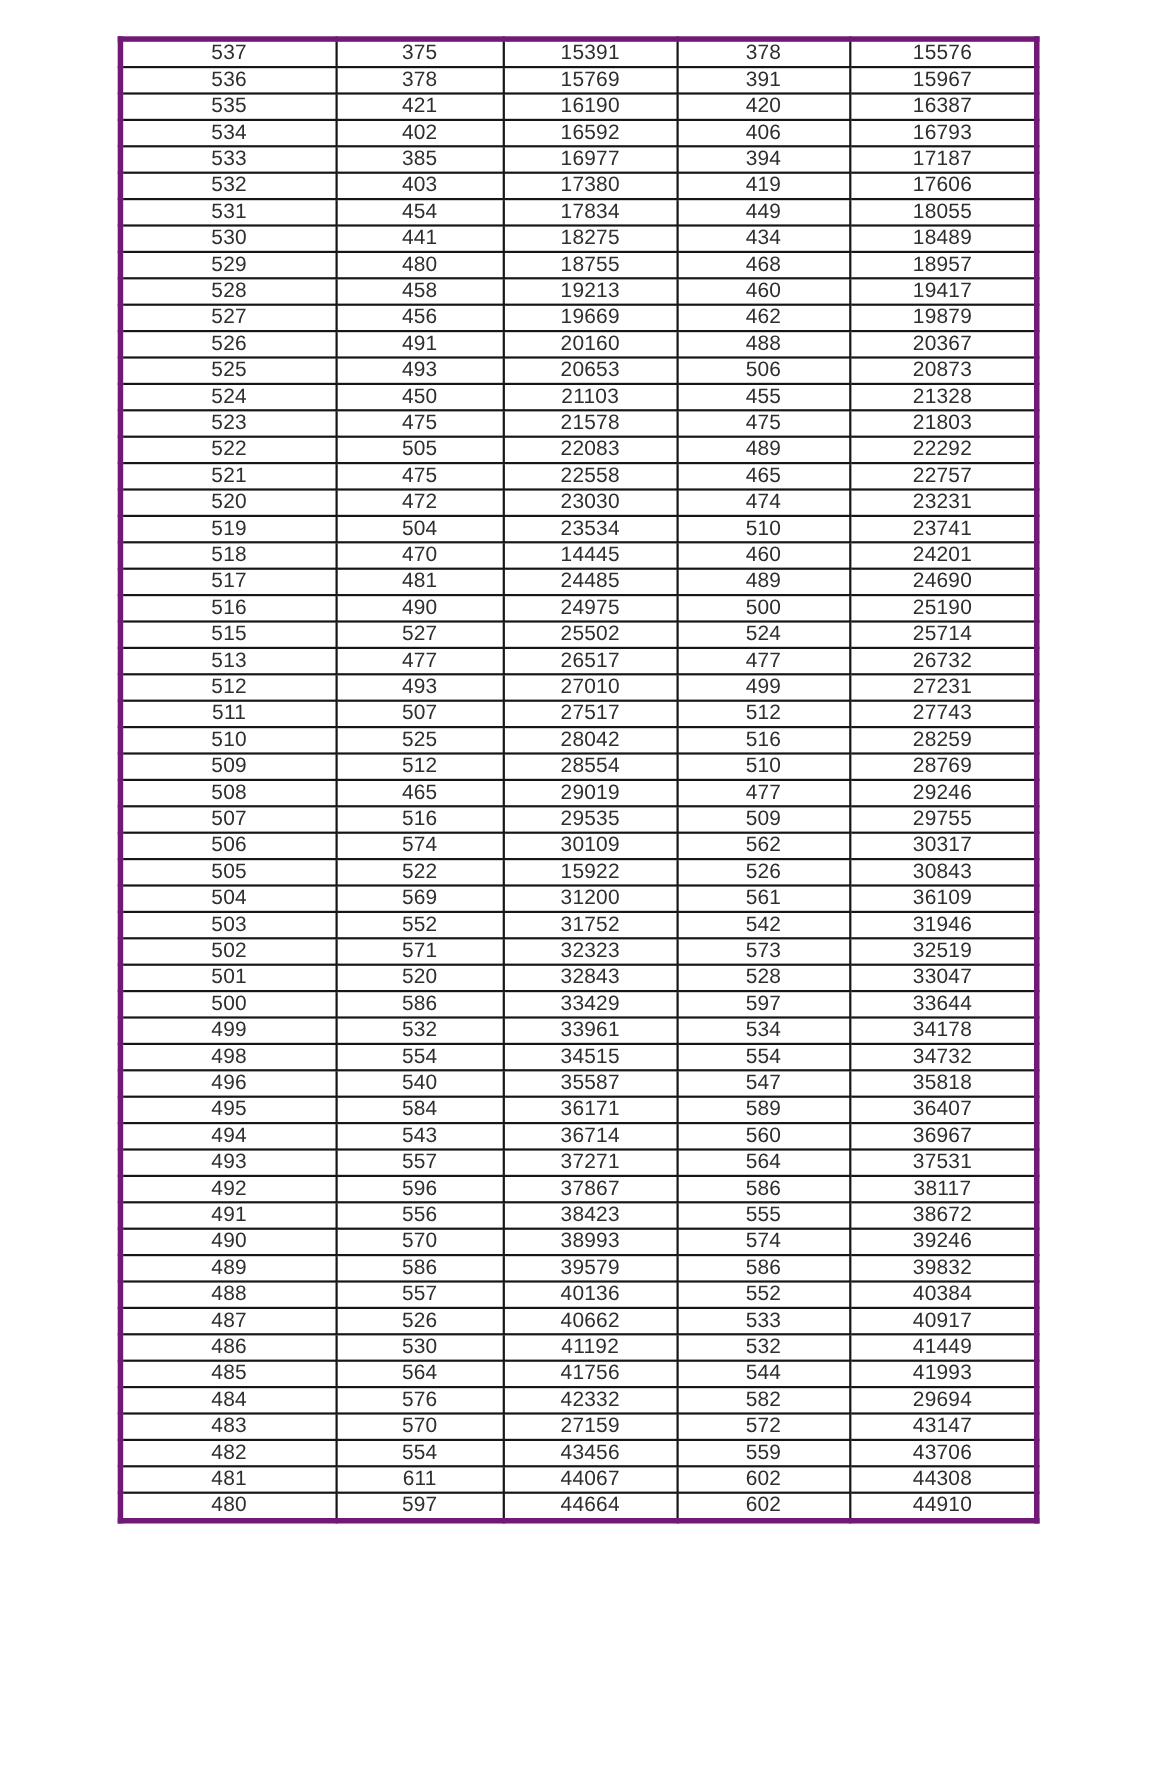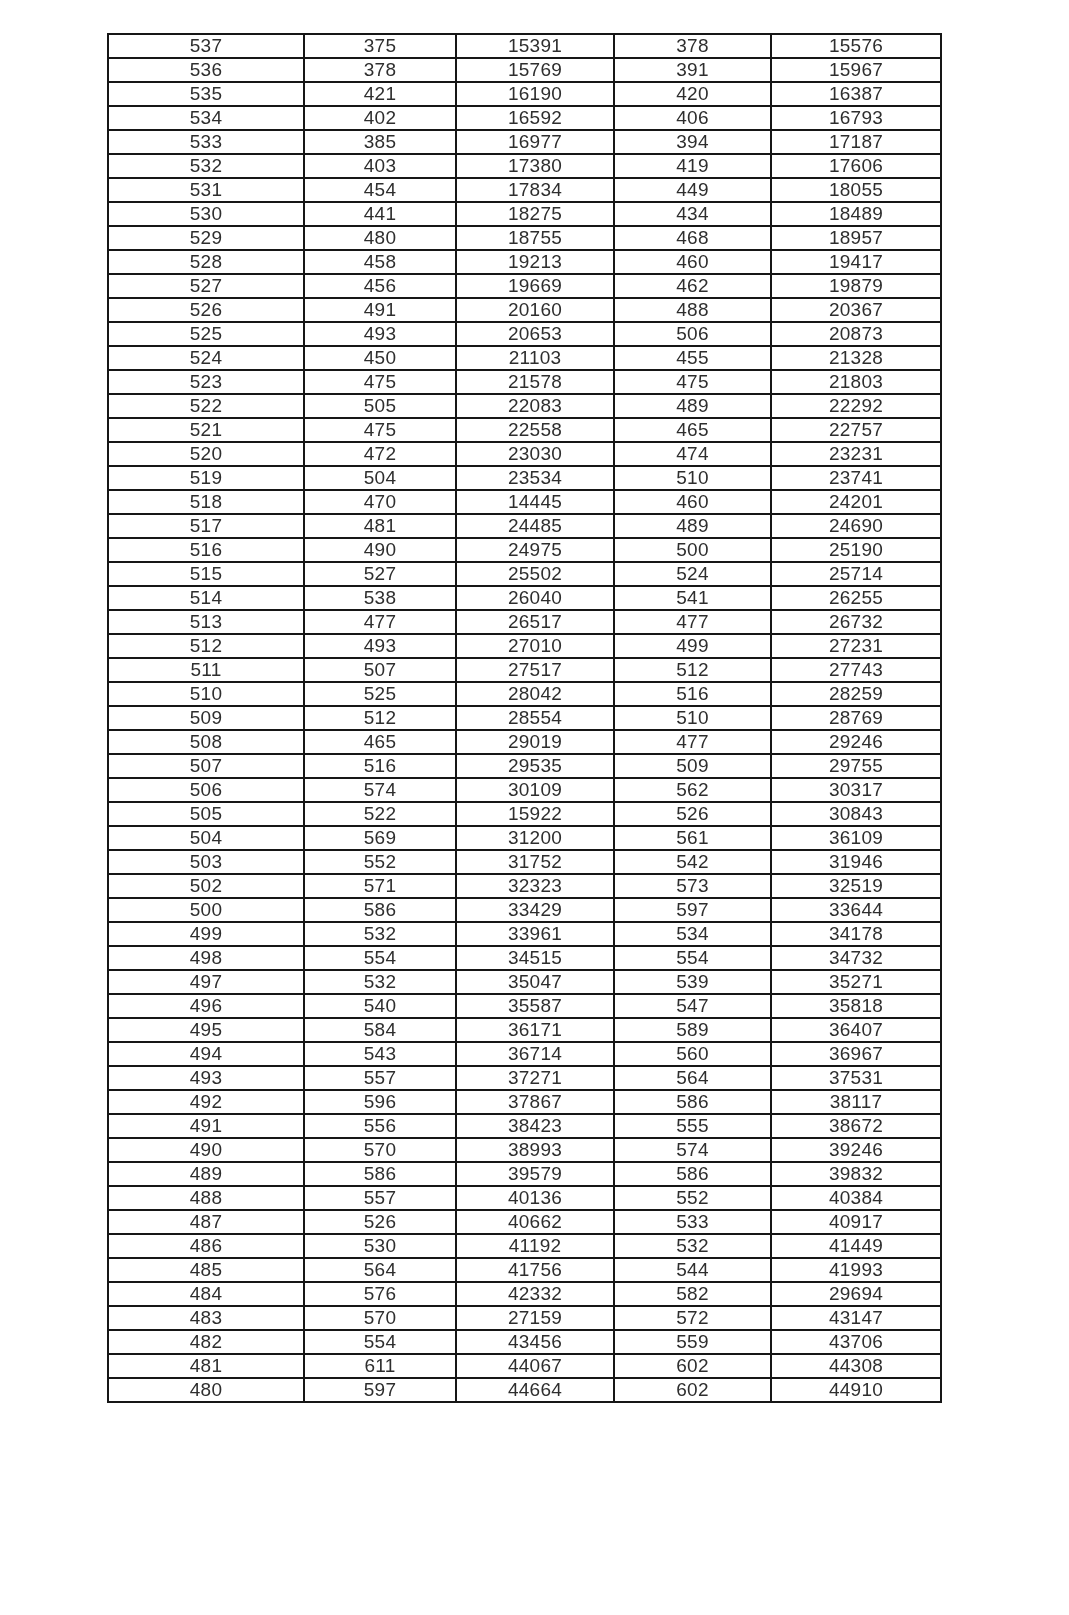--- a/index.html
+++ b/index.html
@@ -21,21 +21,21 @@
   table.score-table {
     position: absolute;
     left: 107px;
     top: 33px;
     width: 833px;
     border-collapse: collapse;
     table-layout: fixed;
     background: #ffffff;
   }
   table.score-table {
-    border: 1px solid #701a75;
+    border: 5px solid #701a75;
   }
   table.score-table td {
     border: 2px solid #161616;
     height: 22px;
     padding: 0;
     text-align: center;
     vertical-align: middle;
     font-size: 19px;
     font-weight: 400;
     color: #2e2e2e;
@@ -217,27 +217,20 @@
           <td>25190</td>
         </tr>
         <tr>
           <td>515</td>
           <td>527</td>
           <td>25502</td>
           <td>524</td>
           <td>25714</td>
         </tr>
         <tr>
-          <td>514</td>
-          <td>538</td>
-          <td>26040</td>
-          <td>541</td>
-          <td>26255</td>
-        </tr>
-        <tr>
           <td>513</td>
           <td>477</td>
           <td>26517</td>
           <td>477</td>
           <td>26732</td>
         </tr>
         <tr>
           <td>512</td>
           <td>493</td>
           <td>27010</td>
@@ -308,20 +301,27 @@
           <td>31946</td>
         </tr>
         <tr>
           <td>502</td>
           <td>571</td>
           <td>32323</td>
           <td>573</td>
           <td>32519</td>
         </tr>
         <tr>
+          <td>501</td>
+          <td>520</td>
+          <td>32843</td>
+          <td>528</td>
+          <td>33047</td>
+        </tr>
+        <tr>
           <td>500</td>
           <td>586</td>
           <td>33429</td>
           <td>597</td>
           <td>33644</td>
         </tr>
         <tr>
           <td>499</td>
           <td>532</td>
           <td>33961</td>
@@ -329,27 +329,20 @@
           <td>34178</td>
         </tr>
         <tr>
           <td>498</td>
           <td>554</td>
           <td>34515</td>
           <td>554</td>
           <td>34732</td>
         </tr>
         <tr>
-          <td>497</td>
-          <td>532</td>
-          <td>35047</td>
-          <td>539</td>
-          <td>35271</td>
-        </tr>
-        <tr>
           <td>496</td>
           <td>540</td>
           <td>35587</td>
           <td>547</td>
           <td>35818</td>
         </tr>
         <tr>
           <td>495</td>
           <td>584</td>
           <td>36171</td>

